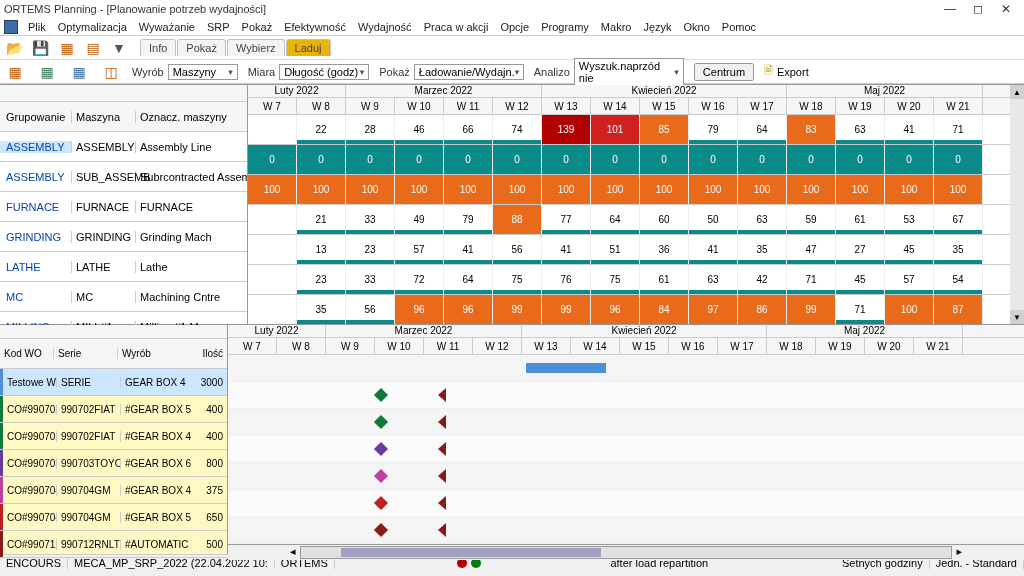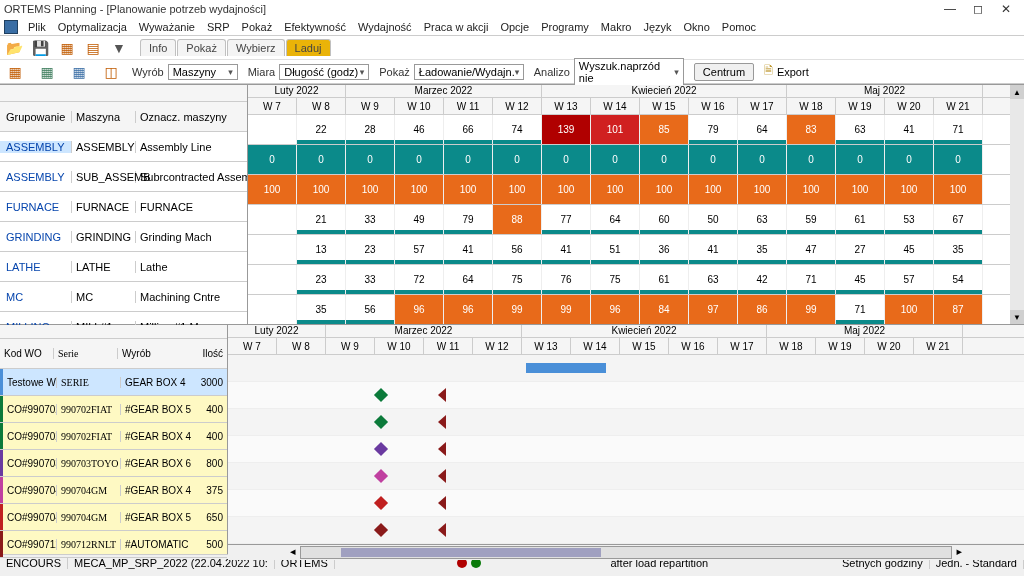--- a/index.html
+++ b/index.html
@@ -45,21 +45,21 @@
 .rg-cell.redd { background: #b00000; color: #fff; }
 .rg-cell .bar { position: absolute; bottom: 0; left: 0; right: 0; height: 4px; background: #0b8a8a; }
 .vscroll { position: absolute; right: 0; top: 0; bottom: 0; width: 14px; background: #e8e8e8; }
 .vsarr { width: 14px; height: 14px; background: #d0d0d0; display: flex; align-items: center; justify-content: center; font-size: 8px; }
 .lower { display: flex; height: 230px; border-top: 1px solid #999; }
 .lwleft { width: 228px; border-right: 1px solid #999; background: #fef9c3; }
 .lw-head, .lw-row { display: flex; height: 27px; border-bottom: 1px solid #ccc; align-items: center; }
 .lw-head { background: #f5f5f5; height: 30px; }
 .lw-head.sub { height: 14px; }
 .lw-c1 { width: 54px; padding-left: 4px; border-right: 1px solid #ccc; overflow: hidden; white-space: nowrap; font-size: 10px; }
-.lw-c2 { width: 64px; padding-left: 4px; border-right: 1px solid #ccc; overflow: hidden; white-space: nowrap; font-size: 10px; font-family: Liberation Serif, serif; }
+.lw-c2 { width: 64px; padding-left: 4px; border-right: 1px solid #ccc; overflow: hidden; white-space: nowrap; font-size: 10px; }
 .lw-c3 { flex: 1; padding-left: 4px; overflow: hidden; white-space: nowrap; font-size: 10px; }
 .lw-c4 { width: 36px; padding-left: 4px; text-align: right; padding-right: 4px; font-size: 10px; }
 .lw-row.sel { background: #cde6ff; }
 .lw-row .cbar { width: 3px; height: 100%; }
 .lwright { flex: 1; background: #fff; position: relative; }
 .gantt-head1 { display: flex; height: 13px; border-bottom: 1px solid #ccc; background: #f5f5f5; }
 .gantt-head2 { display: flex; height: 17px; border-bottom: 1px solid #ccc; background: #f5f5f5; }
 .gantt-row { height: 27px; border-bottom: 1px solid #eee; position: relative; background: #fafafa; }
 .gantt-row:nth-child(odd) { background: #f4f4f4; }
 .gbar { position: absolute; height: 10px; top: 8px; }

